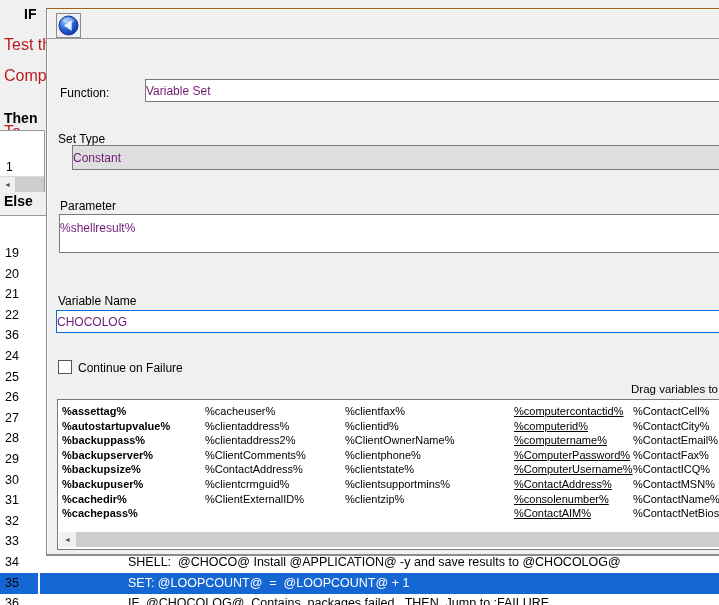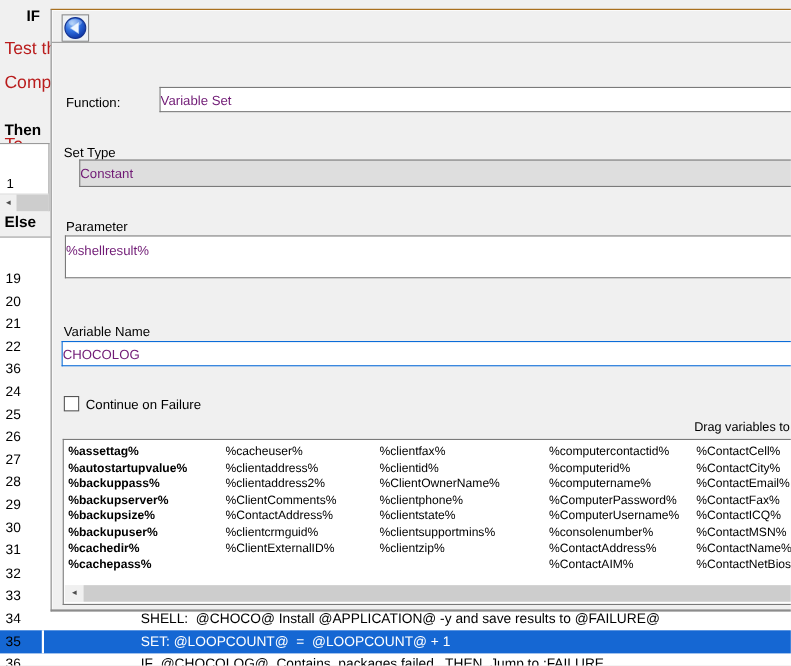--- a/index.html
+++ b/index.html
@@ -151,21 +151,21 @@
     <div class="grid-row" style="top: 294.8px;">
       <span class="row-num">32</span>
       <span class="row-text"></span>
     </div>
     <div class="grid-row" style="top: 315.4px;">
       <span class="row-num">33</span>
       <span class="row-text"></span>
     </div>
     <div class="grid-row" style="top: 336px;">
       <span class="row-num">34</span>
-      <span class="row-text">SHELL:  @CHOCO@ Install @APPLICATION@ -y and save results to @FAILURE@</span>
+      <span class="row-text">SHELL:  @CHOCO@ Install @APPLICATION@ -y and save results to @CHOCOLOG@</span>
     </div>
     <div class="grid-row selected" style="top: 356.6px; background: rgb(21, 103, 211);">
       <span class="row-num">35</span>
       <span class="row-sep"></span>
       <span class="row-text">SET: @LOOPCOUNT@  =  @LOOPCOUNT@ + 1</span>
     </div>
     <div class="grid-row" style="top: 377.2px;">
       <span class="row-num">36</span>
       <span class="row-text">IF  @CHOCOLOG@  Contains  packages failed   THEN  Jump to :FAILURE</span>
     </div>
@@ -239,28 +239,28 @@
       </div>
       <div class="var-col" style="left: 287px;">
         <div class="var-item">%clientfax%</div>
         <div class="var-item">%clientid%</div>
         <div class="var-item">%ClientOwnerName%</div>
         <div class="var-item">%clientphone%</div>
         <div class="var-item">%clientstate%</div>
         <div class="var-item">%clientsupportmins%</div>
         <div class="var-item">%clientzip%</div>
       </div>
-      <div class="var-col" style="left: 441px;">
+      <div class="var-col" style="left: 456px; text-decoration: underline;">
         <div class="var-item">%computercontactid%</div>
         <div class="var-item">%computerid%</div>
         <div class="var-item">%computername%</div>
         <div class="var-item">%ComputerPassword%</div>
         <div class="var-item">%ComputerUsername%</div>
+        <div class="var-item">%ContactAddress%</div>
         <div class="var-item">%consolenumber%</div>
-        <div class="var-item">%ContactAddress%</div>
         <div class="var-item">%ContactAIM%</div>
       </div>
       <div class="var-col" style="left: 575px;">
         <div class="var-item">%ContactCell%</div>
         <div class="var-item">%ContactCity%</div>
         <div class="var-item">%ContactEmail%</div>
         <div class="var-item">%ContactFax%</div>
         <div class="var-item">%ContactICQ%</div>
         <div class="var-item">%ContactMSN%</div>
         <div class="var-item">%ContactName%</div>

